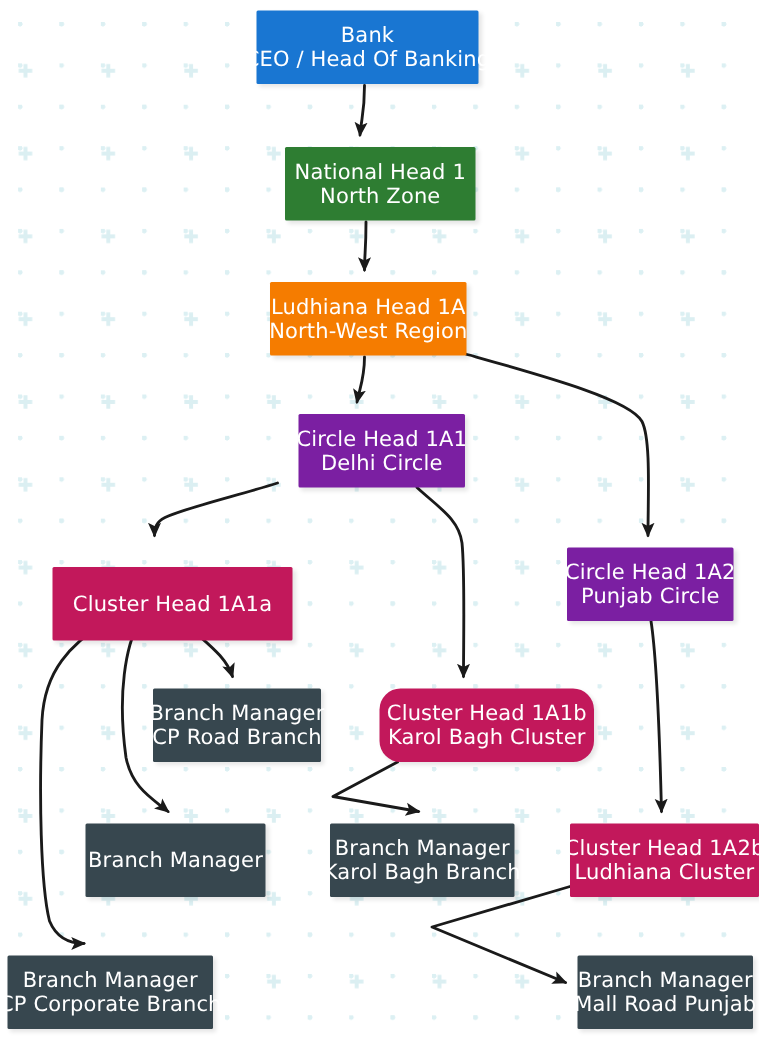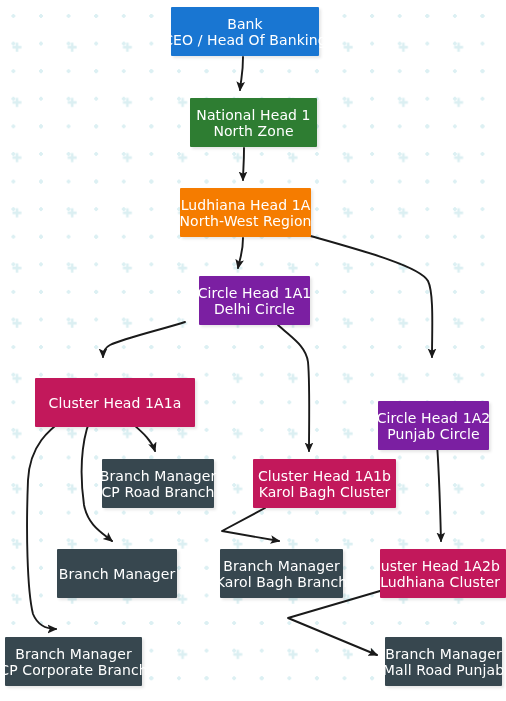--- a/index.html
+++ b/index.html
@@ -98,32 +98,32 @@
         <span class="l2">North Zone</span>
       </div>
       <div class="node" style="left: 180px; top: 188px; width: 131px; height: 49px; background: rgb(245, 124, 0);">
         <span class="l1">Ludhiana Head 1A</span>
         <span class="l2">North-West Region</span>
       </div>
       <div class="node" style="left: 180px; top: 276px; width: 111px; height: 49px; background: rgb(123, 31, 162); margin-left: 19px;">
         <span class="l1">Circle Head 1A1</span>
         <span class="l2">Delhi Circle</span>
       </div>
-      <div class="node" style="left: 378px; top: 365px; width: 111px; height: 49px; background: rgb(123, 31, 162); margin-top: 36px;">
+      <div class="node" style="left: 378px; top: 365px; width: 111px; height: 49px; background: rgb(123, 31, 162);">
         <span class="l1">Circle Head 1A2</span>
         <span class="l2">Punjab Circle</span>
       </div>
       <div class="node" style="left: 35px; top: 365px; width: 160px; height: 49px; background: rgb(194, 24, 91); margin-top: 13px;">
         <span class="l1">Cluster Head 1A1a</span>
       </div>
-      <div class="node" style="left: 253px; top: 459px; width: 143px; height: 49px; background: rgb(194, 24, 91);">
+      <div class="node" style="left: 253px; top: 459px; width: 143px; height: 49px; background: rgb(194, 24, 91); border-radius: 14px;">
         <span class="l1">Cluster Head 1A1b</span>
         <span class="l2">Karol Bagh Cluster</span>
       </div>
-      <div class="node" style="left: 380px; top: 549px; width: 126px; height: 49px; background: rgb(194, 24, 91); align-items: flex-end;">
+      <div class="node" style="left: 380px; top: 549px; width: 126px; height: 49px; background: rgb(194, 24, 91);">
         <span class="l1">Cluster Head 1A2b</span>
         <span class="l2">Ludhiana Cluster</span>
       </div>
       <div class="node" style="left: 102px; top: 459px; width: 112px; height: 49px; background: rgb(55, 71, 79);">
         <span class="l1">Branch Manager</span>
         <span class="l2">CP Road Branch</span>
       </div>
       <div class="node" style="left: 57px; top: 549px; width: 120px; height: 49px; background: rgb(55, 71, 79);">
         <span class="l1">Branch Manager</span>
       </div>

